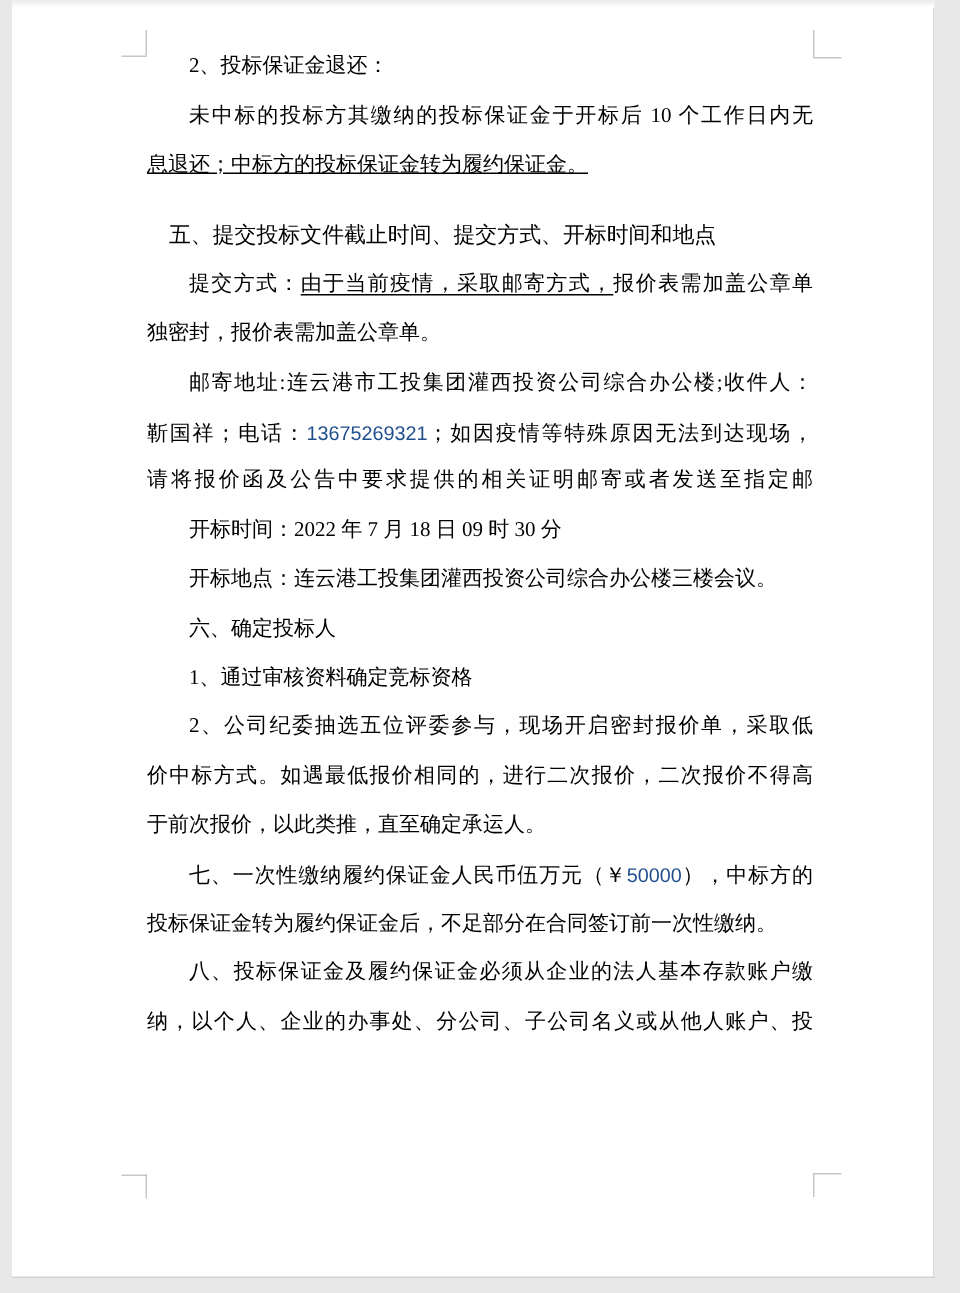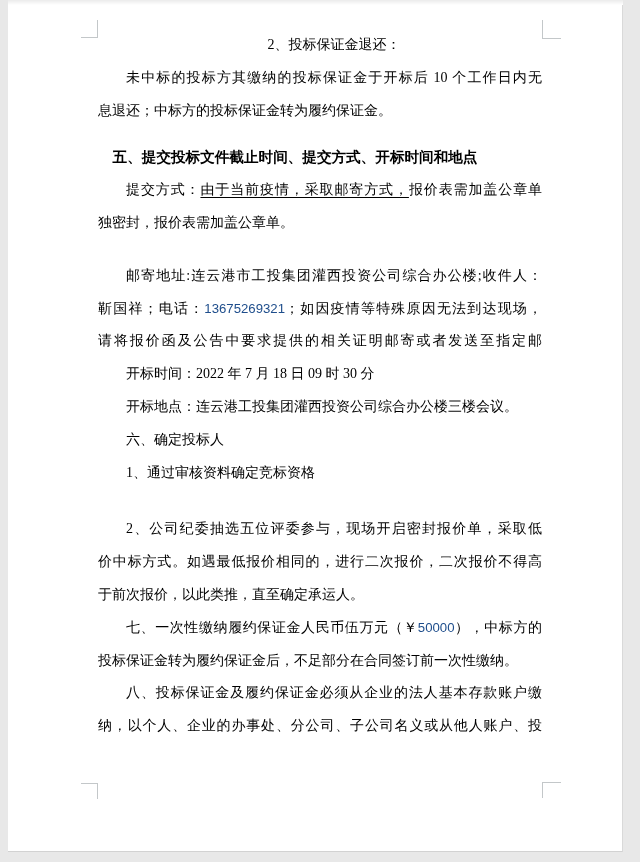--- a/index.html
+++ b/index.html
@@ -33,54 +33,54 @@
     color:#000;
     font-size:14px;
   }
   .line{
     height:32.8px;
     line-height:32.8px;
     overflow:hidden;
   }
   .line.left{text-align:left;white-space:pre;}
   .line.just{text-align:justify;text-align-last:justify;}
-  .line.bold{font-weight:bold;font-size:14.6px;}
+  .line.bold{font-weight:normal;font-size:14.6px;}
   .line.gap{margin-top:14px;}
   .u{text-decoration:underline;text-underline-offset:3px;}
   .accent{color:var(--accent,#1f4e8c);font-family:"Liberation Sans","DejaVu Sans",sans-serif;font-size:13.2px;}
 </style>
 </head>
 <body style="background: rgb(232, 232, 232);">
 
 <div class="page"></div>
 <div class="page-top-fade"></div>
 
 <div class="mark" style="left:97px;top:20px;width:1px;height:17px;"></div>
 <div class="mark" style="left:81px;top:37px;width:17px;height:1px;"></div>
 <div class="mark" style="left:542px;top:20px;width:1px;height:18px;"></div>
 <div class="mark" style="left:542px;top:38px;width:19px;height:1px;"></div>
 <div class="mark" style="left:81px;top:783px;width:17px;height:1px;"></div>
 <div class="mark" style="left:97px;top:783px;width:1px;height:16px;"></div>
 <div class="mark" style="left:542px;top:782px;width:19px;height:1px;"></div>
 <div class="mark" style="left:542px;top:782px;width:1px;height:16px;"></div>
 
 <div class="doc">
-    <div class="line left" style="text-indent: 2em; text-align: center;"><span>2、投标保证金退还：</span></div>
+    <div class="line left" style="text-indent: 2em;"><span>2、投标保证金退还：</span></div>
     <div class="line just" style="text-indent: 2em;"><span>未中标的投标方其缴纳的投标保证金于开标后 10 个工作日内无</span></div>
-    <div class="line left" style="text-indent: 0em;"><span>息退还；中标方的投标保证金转为履约保证金。</span></div>
+    <div class="line left" style="text-indent: 0em; text-decoration: underline;"><span>息退还；中标方的投标保证金转为履约保证金。</span></div>
     <div class="line left bold gap" style="text-indent: 1em;"><span>五、提交投标文件截止时间、提交方式、开标时间和地点</span></div>
     <div class="line just" style="text-indent: 2em;"><span>提交方式：</span><span class="u">由于当前疫情，采取邮寄方式，</span><span>报价表需加盖公章单</span></div>
     <div class="line left" style="text-indent: 0em;"><span>独密封，报价表需加盖公章单。</span></div>
-    <div class="line just" style="text-indent: 2em; margin-top: 20px;"><span>邮寄地址:连云港市工投集团灌西投资公司综合办公楼;收件人：</span></div>
+    <div class="line just" style="text-indent: 2em;"><span>邮寄地址:连云港市工投集团灌西投资公司综合办公楼;收件人：</span></div>
     <div class="line just" style="text-indent: 0em;"><span>靳国祥；电话：</span><span class="accent">13675269321</span><span>；如因疫情等特殊原因无法到达现场，</span></div>
     <div class="line just" style="text-indent: 0em;"><span>请将报价函及公告中要求提供的相关证明邮寄或者发送至指定邮</span></div>
     <div class="line left" style="text-indent: 2em;"><span>开标时间：2022 年 7 月 18 日 09 时 30 分</span></div>
     <div class="line left" style="text-indent: 2em;"><span>开标地点：连云港工投集团灌西投资公司综合办公楼三楼会议。</span></div>
     <div class="line left" style="text-indent: 2em;"><span>六、确定投标人</span></div>
     <div class="line left" style="text-indent: 2em;"><span>1、通过审核资料确定竞标资格</span></div>
-    <div class="line just" style="text-indent: 2em; margin-top: 24px;"><span>2、公司纪委抽选五位评委参与，现场开启密封报价单，采取低</span></div>
+    <div class="line just" style="text-indent: 2em;"><span>2、公司纪委抽选五位评委参与，现场开启密封报价单，采取低</span></div>
     <div class="line just" style="text-indent: 0em;"><span>价中标方式。如遇最低报价相同的，进行二次报价，二次报价不得高</span></div>
     <div class="line left" style="text-indent: 0em;"><span>于前次报价，以此类推，直至确定承运人。</span></div>
     <div class="line just" style="text-indent: 2em;"><span>七、一次性缴纳履约保证金人民币伍万元（￥</span><span class="accent">50000</span><span>），中标方的</span></div>
     <div class="line left" style="text-indent: 0em;"><span>投标保证金转为履约保证金后，不足部分在合同签订前一次性缴纳。</span></div>
     <div class="line just" style="text-indent: 2em;"><span>八、投标保证金及履约保证金必须从企业的法人基本存款账户缴</span></div>
     <div class="line just" style="text-indent: 0em;"><span>纳，以个人、企业的办事处、分公司、子公司名义或从他人账户、投</span></div>
   </div>
 
 </body></html>

